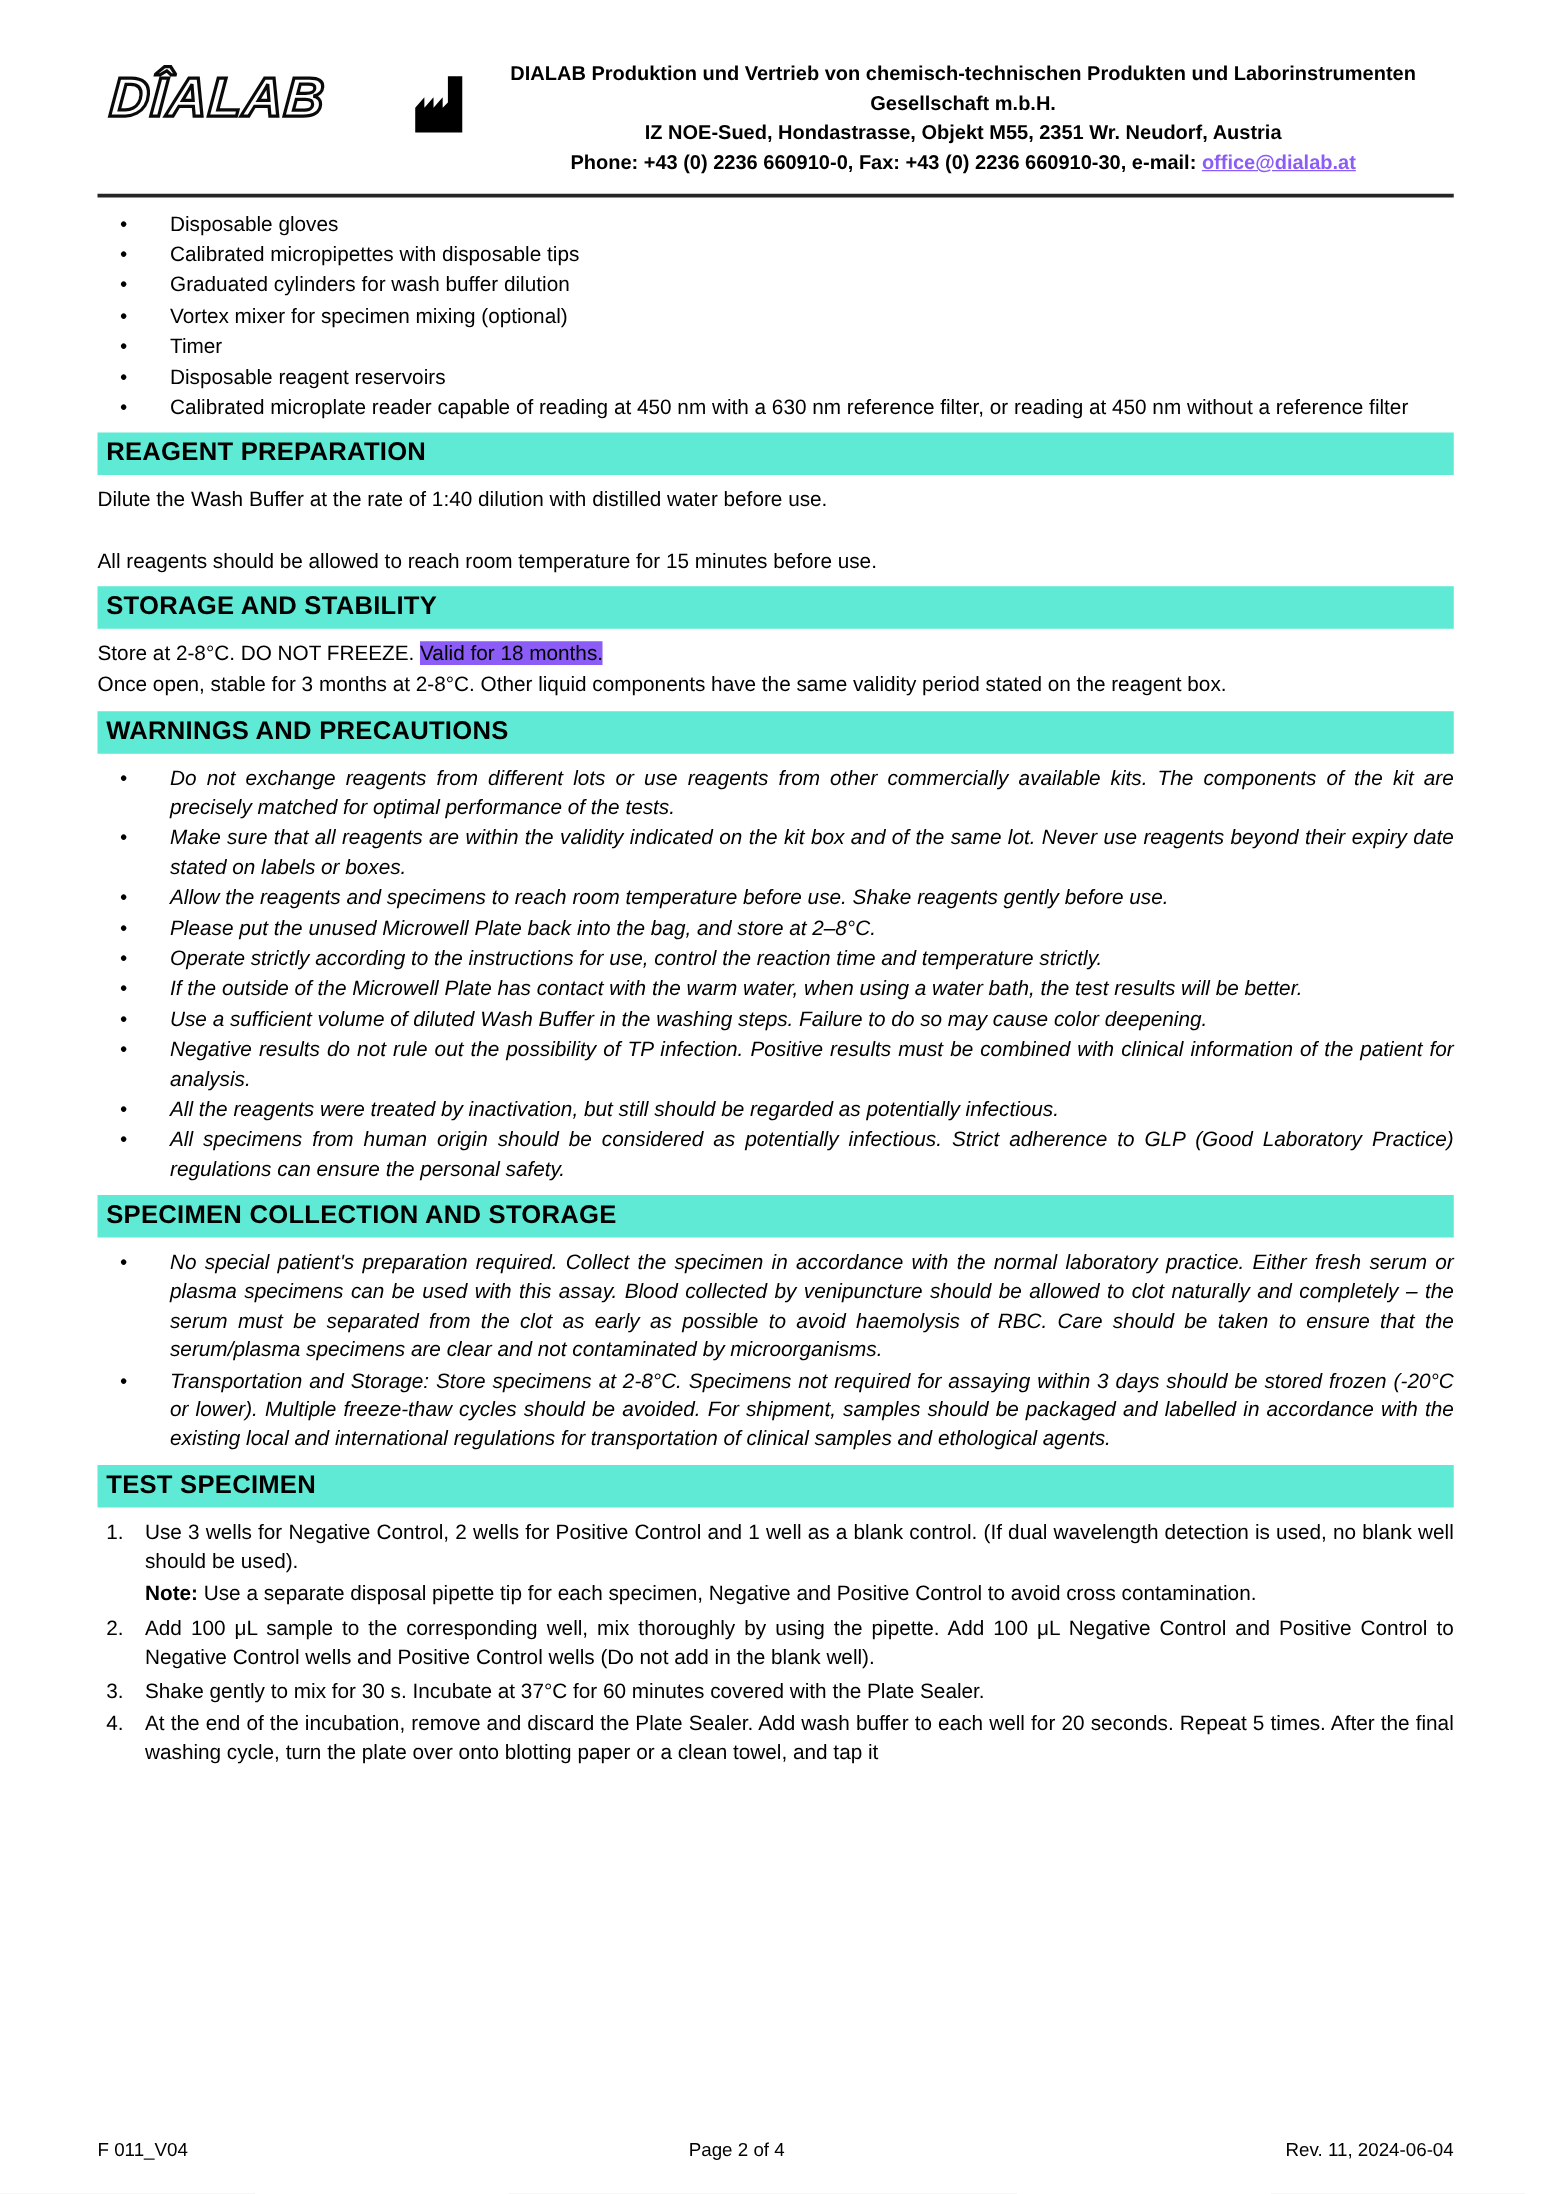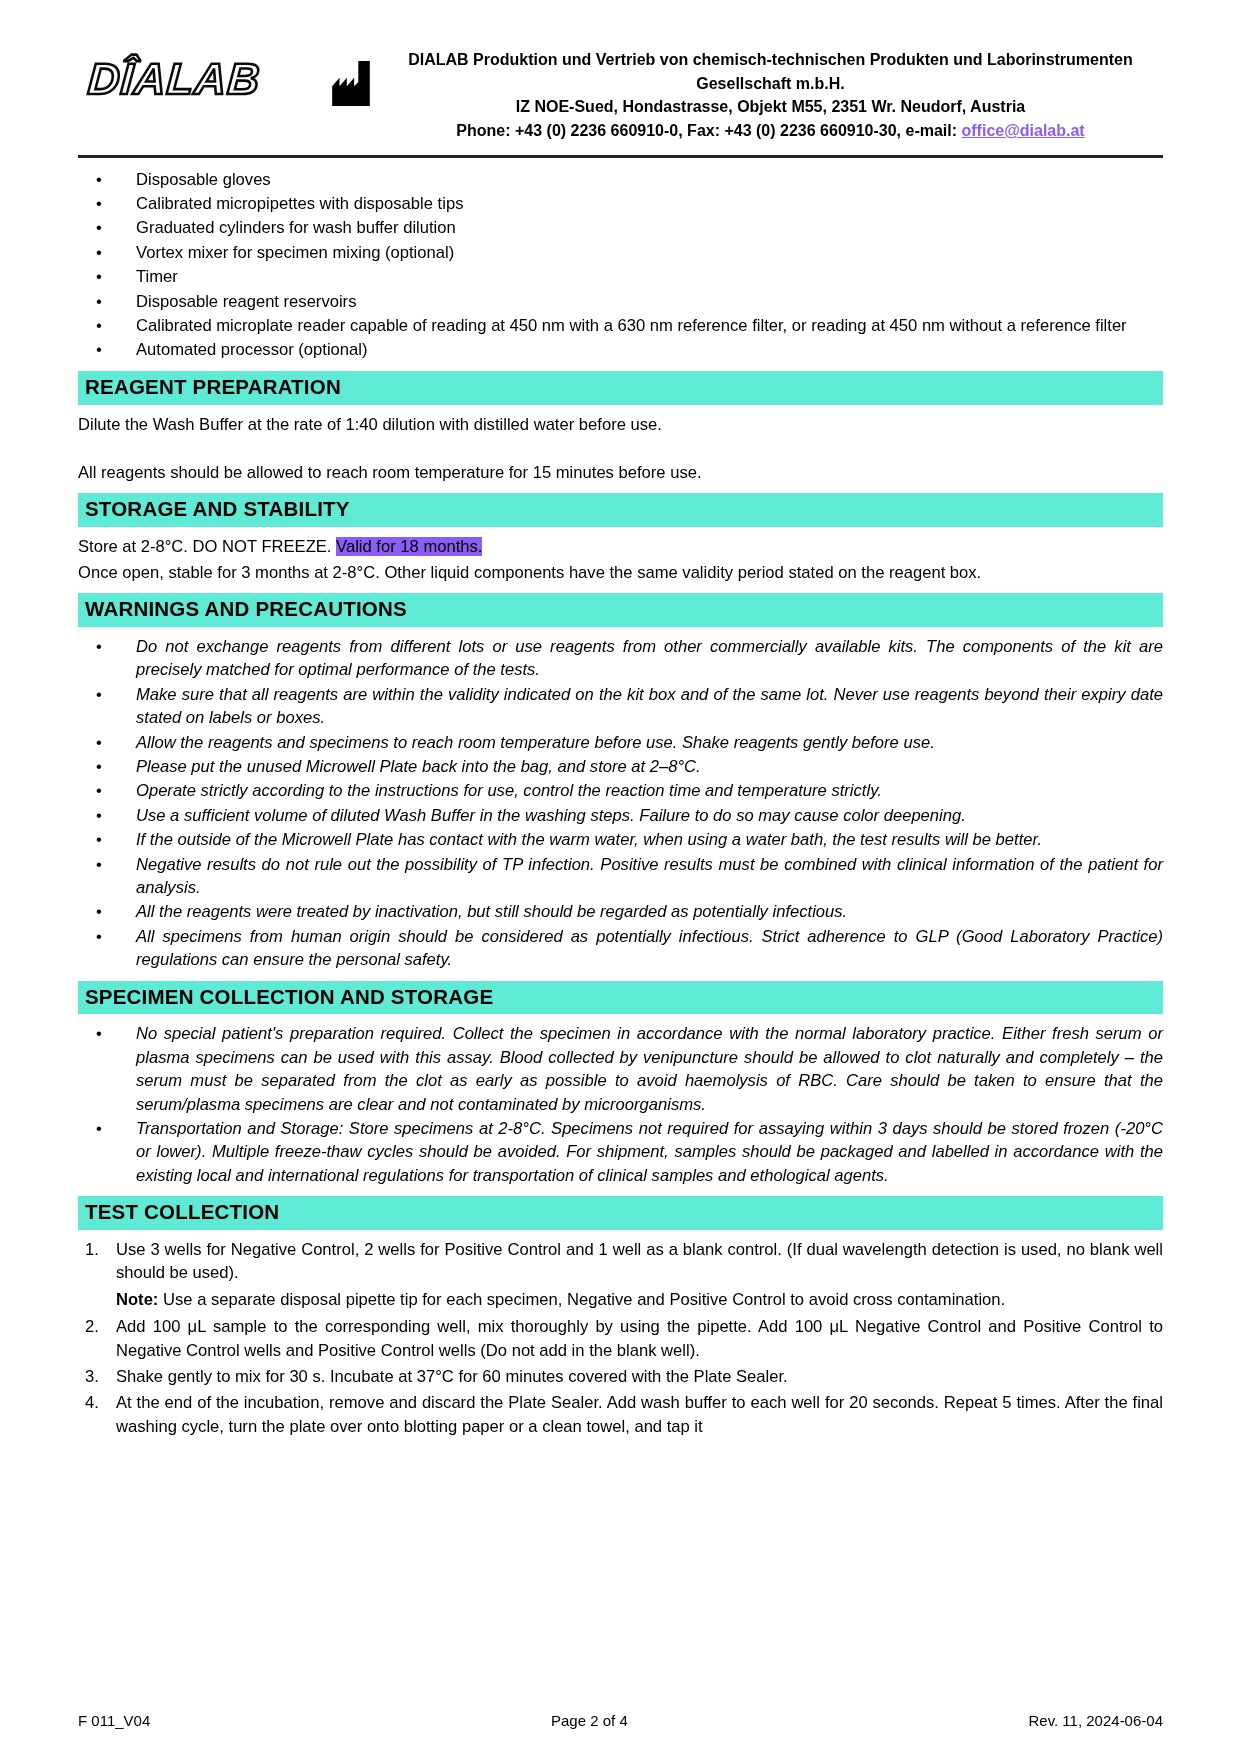--- a/index.html
+++ b/index.html
@@ -98,23 +98,20 @@
         </div>
       <div class="bul">
           <span class="txt">Timer</span>
         </div>
       <div class="bul">
           <span class="txt">Disposable reagent reservoirs</span>
         </div>
       <div class="bul">
           <span class="txt">Calibrated microplate reader capable of reading at 450 nm with a 630 nm reference filter, or reading at 450 nm without a reference filter</span>
         </div>
-      <div class="bul">
-          <span class="txt">Automated processor (optional)</span>
-        </div>
     </div>
 
     <div class="secbar">REAGENT PREPARATION</div>
     <p class="para">Dilute the Wash Buffer at the rate of 1:40 dilution with distilled water before use.</p>
     <div class="spacer"></div>
     <p class="para">All reagents should be allowed to reach room temperature for 15 minutes before use.</p>
 
     <div class="secbar">STORAGE AND STABILITY</div>
     <p class="para"><span>Store at 2-8°C. DO NOT FREEZE. </span><span class="hl">Valid for 18 months.</span></p>
     <p class="para">Once open, stable for 3 months at 2-8°C. Other liquid components have the same validity period stated on the reagent box.</p>
@@ -130,24 +127,24 @@
       <div class="bul just">
           <span class="txt">Allow the reagents and specimens to reach room temperature before use. Shake reagents gently before use.</span>
         </div>
       <div class="bul just">
           <span class="txt">Please put the unused Microwell Plate back into the bag, and store at 2–8°C.</span>
         </div>
       <div class="bul just">
           <span class="txt">Operate strictly according to the instructions for use, control the reaction time and temperature strictly.</span>
         </div>
       <div class="bul just">
-          <span class="txt">Use a sufficient volume of diluted Wash Buffer in the washing steps. Failure to do so may cause color deepening.</span>
+          <span class="txt">If the outside of the Microwell Plate has contact with the warm water, when using a water bath, the test results will be better.</span>
         </div>
       <div class="bul just">
-          <span class="txt">If the outside of the Microwell Plate has contact with the warm water, when using a water bath, the test results will be better.</span>
+          <span class="txt">Use a sufficient volume of diluted Wash Buffer in the washing steps. Failure to do so may cause color deepening.</span>
         </div>
       <div class="bul just">
           <span class="txt">Negative results do not rule out the possibility of TP infection. Positive results must be combined with clinical information of the patient for analysis.</span>
         </div>
       <div class="bul just">
           <span class="txt">All the reagents were treated by inactivation, but still should be regarded as potentially infectious.</span>
         </div>
       <div class="bul just">
           <span class="txt">All specimens from human origin should be considered as potentially infectious. Strict adherence to GLP (Good Laboratory Practice) regulations can ensure the personal safety.</span>
         </div>
@@ -156,21 +153,21 @@
     <div class="secbar">SPECIMEN COLLECTION AND STORAGE</div>
     <div>
       <div class="bul just">
           <span class="txt">No special patient's preparation required. Collect the specimen in accordance with the normal laboratory practice. Either fresh serum or plasma specimens can be used with this assay. Blood collected by venipuncture should be allowed to clot naturally and completely – the serum must be separated from the clot as early as possible to avoid haemolysis of RBC. Care should be taken to ensure that the serum/plasma specimens are clear and not contaminated by microorganisms.</span>
         </div>
       <div class="bul just">
           <span class="txt">Transportation and Storage: Store specimens at 2-8°C. Specimens not required for assaying within 3 days should be stored frozen (-20°C or lower). Multiple freeze-thaw cycles should be avoided. For shipment, samples should be packaged and labelled in accordance with the existing local and international regulations for transportation of clinical samples and ethological agents.</span>
         </div>
     </div>
 
-    <div class="secbar">TEST COLLECTION</div>
+    <div class="secbar">TEST SPECIMEN</div>
     <div>
       <div class="step">
         <span class="num">1.</span>
         <span class="txt">Use 3 wells for Negative Control, 2 wells for Positive Control and 1 well as a blank control. (If dual wavelength detection is used, no blank well should be used).</span>
       </div>
       <div class="note">
         <span class="lbl">Note:</span><span> Use a separate disposal pipette tip for each specimen, Negative and Positive Control to avoid cross contamination.</span>
       </div>
       <div class="step">
         <span class="num">2.</span>

